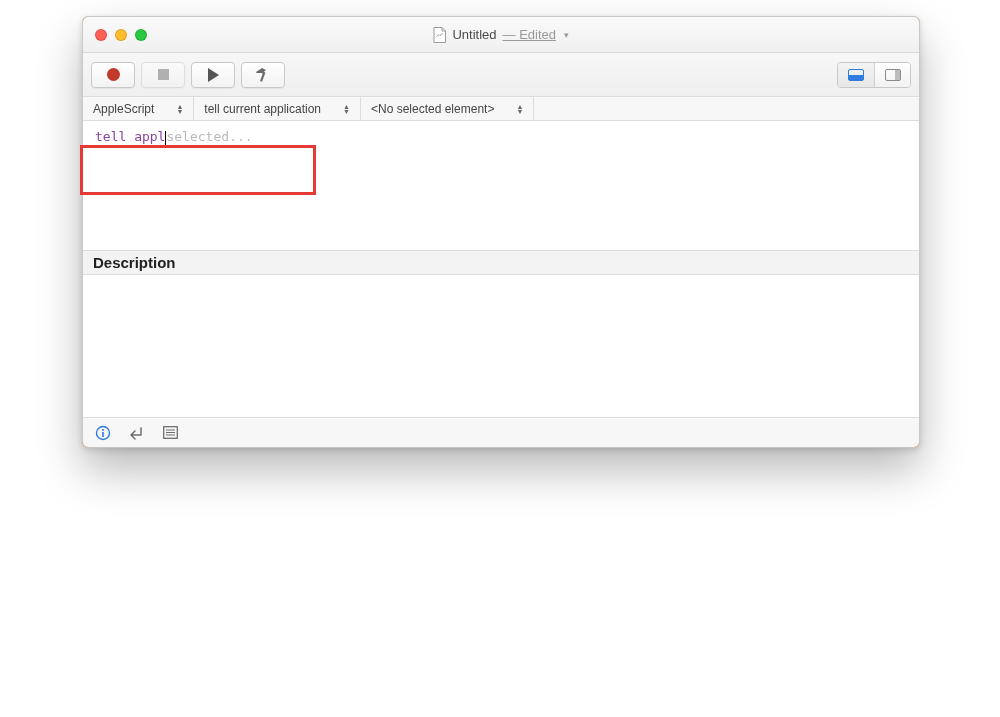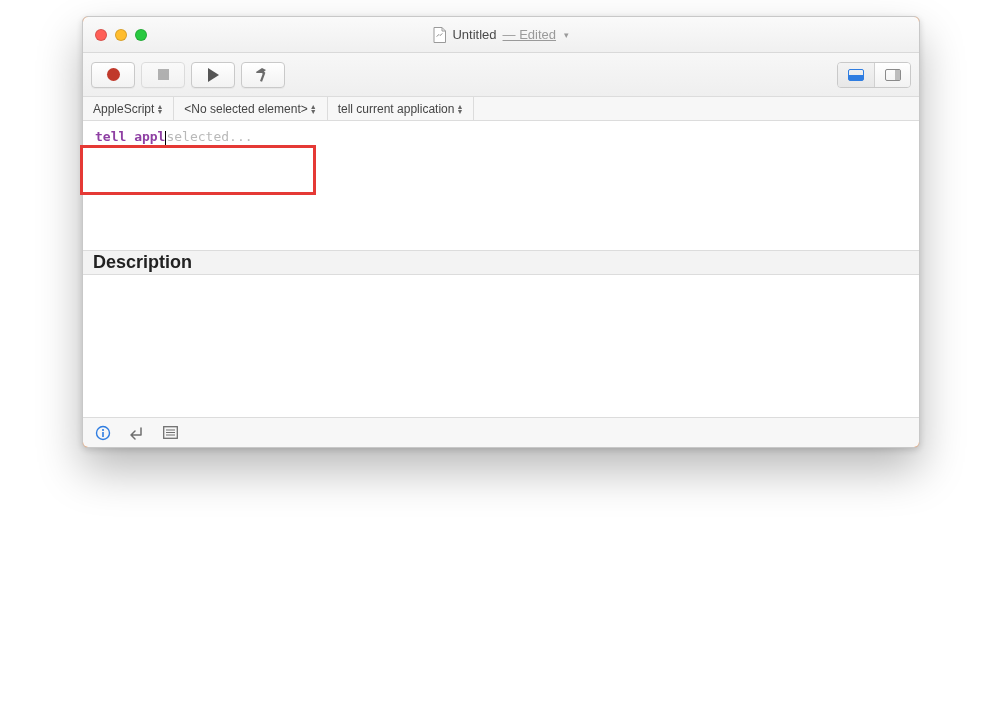--- a/index.html
+++ b/index.html
@@ -133,40 +133,40 @@
     align-items: center;
     font-size: 12px;
     color: #444;
   }
   .nav-item {
     padding: 0 10px;
     height: 100%;
     display: flex;
     align-items: center;
     border-right: 1px solid #dcdcdc;
-    gap: 0;
+    gap: 20px;
     white-space: nowrap;
   }
   .updn {
     display: inline-flex; flex-direction: column; line-height: 5px;
     font-size: 7px; color: #666; margin-left: 2px;
   }
 
   
   .editor {
     height: 130px;
     padding: 8px 12px;
     font-family: Menlo, Monaco, Consolas, monospace;
     font-size: 13px;
     border-bottom: 1px solid #dcdcdc;
     position: relative;
     background: #ffffff;
   }
-  .code .kw { color: #8e3fa3; font-weight: 700; }
-  .code .typed { color: #8e3fa3; font-weight: 700; }
+  .code .kw { color: #8e3fa3; font-weight: 400; }
+  .code .typed { color: #8e3fa3; font-weight: 400; }
   .code .ghost { color: #b9b9b9; }
   .cursor {
     display: inline-block;
     width: 0;
     border-left: 1px solid #000;
     height: 15px;
     vertical-align: text-bottom;
     transform: translateY(2px);
   }
 
@@ -178,21 +178,21 @@
 
   
   .desc-header {
     height: 24px;
     border-bottom: 1px solid #dcdcdc;
     background: #f3f3f3;
     display: flex;
     align-items: center;
     padding: 0 10px;
     font-weight: 700;
-    font-size: 18px;
+    font-size: 15px;
     color: #222;
   }
   .desc-body {
     flex: 1;
     background: #ffffff;
   }
 
   
   .bottombar {
     height: 30px;
@@ -264,28 +264,28 @@
 
   <div class="navbar">
     <div class="nav-item">
       <span>AppleScript</span>
       <span class="updn">
           <span>▲</span>
           <span>▼</span>
         </span>
     </div>
     <div class="nav-item">
-      <span>&lt;No selected element&gt;</span>
+      <span>tell current application</span>
       <span class="updn">
           <span>▲</span>
           <span>▼</span>
         </span>
     </div>
     <div class="nav-item">
-      <span>tell current application</span>
+      <span>&lt;No selected element&gt;</span>
       <span class="updn">
           <span>▲</span>
           <span>▼</span>
         </span>
     </div>
   </div>
 
   <div class="editor">
     <span class="code">
       <span class="kw">tell</span><span class="typed"> appl</span><span class="cursor"></span><span class="ghost">selected...</span>

